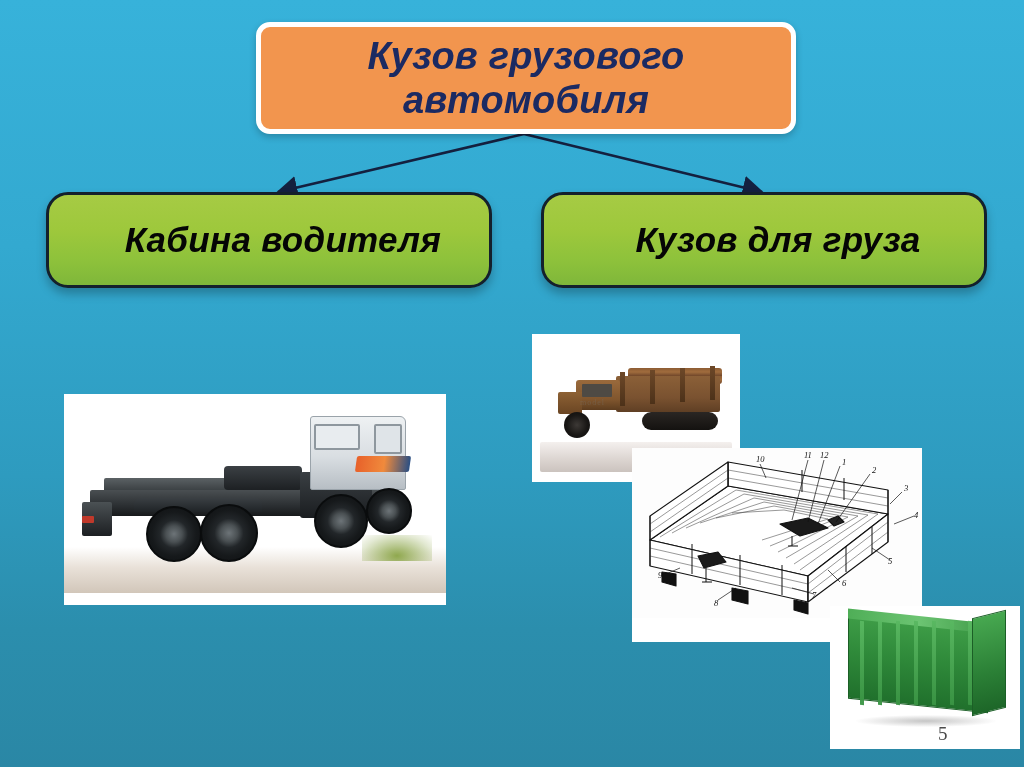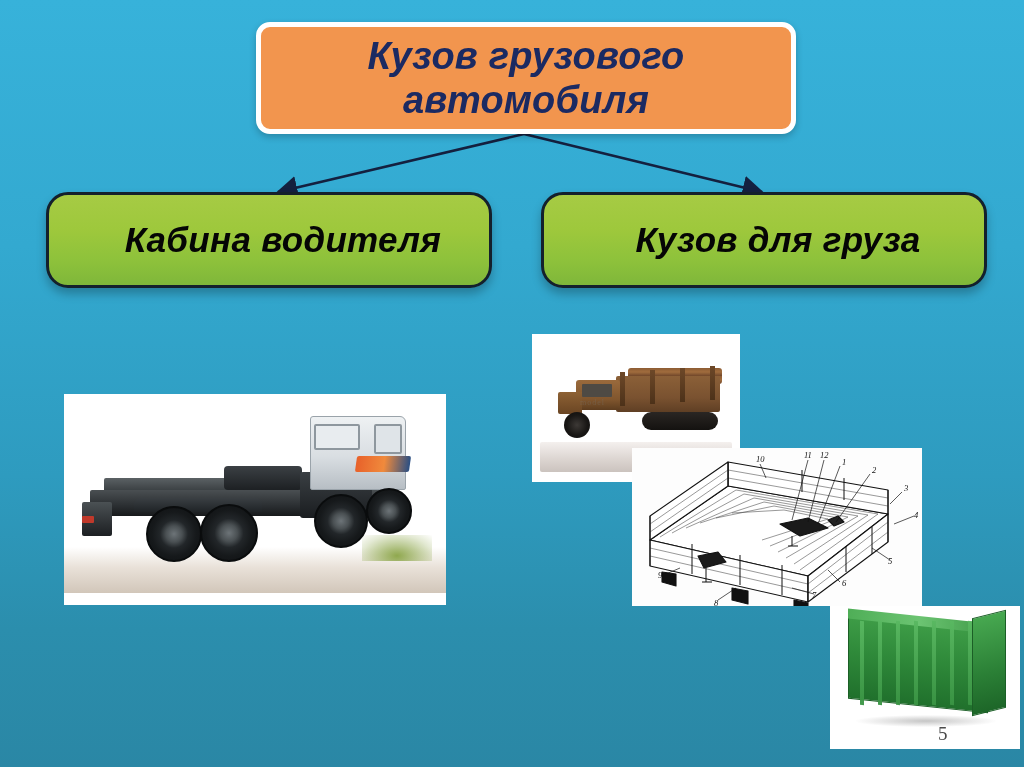--- a/index.html
+++ b/index.html
@@ -90,21 +90,21 @@
   }
   .photo-inner { position: absolute; inset: 0; }
 
   
   #photo-truck-chassis { left: 64px; top: 394px; width: 382px; height: 211px; }
 
   
   #photo-model-truck { left: 494px; top: 334px; width: 208px; height: 148px; margin-left: 38px; }
 
   
-  #photo-platform-drawing { left: 632px; top: 448px; width: 290px; height: 158px; }
+  #photo-platform-drawing { left: 632px; top: 448px; width: 290px; height: 194px; }
 
   
   #photo-green-container { left: 830px; top: 606px; width: 190px; height: 143px; }
 
   
   .ph1-ground {
     position: absolute; left: 0; bottom: 12px; width: 100%; height: 46px;
     background: linear-gradient(180deg, rgba(226,214,200,0) 0%, rgba(214,200,184,0.55) 45%, rgba(198,184,168,0.8) 100%);
   }
   .ph1-grass {

